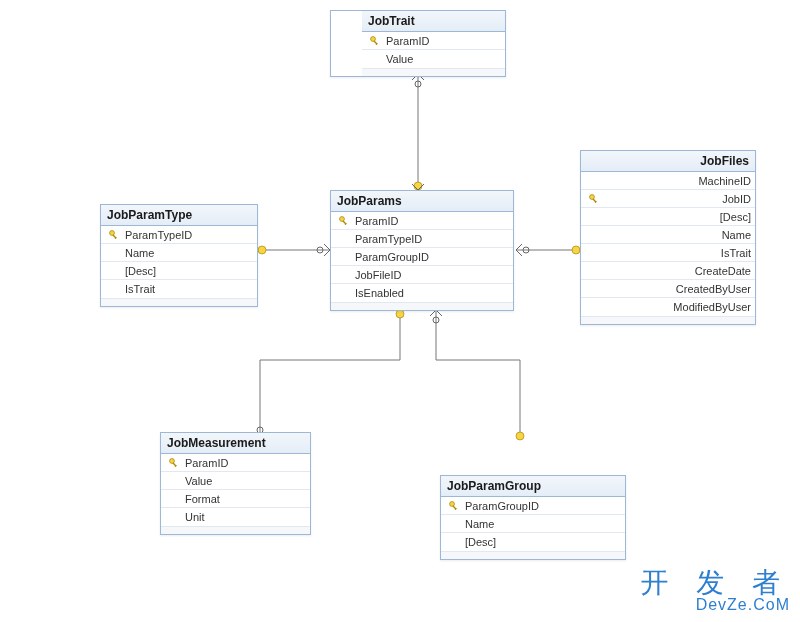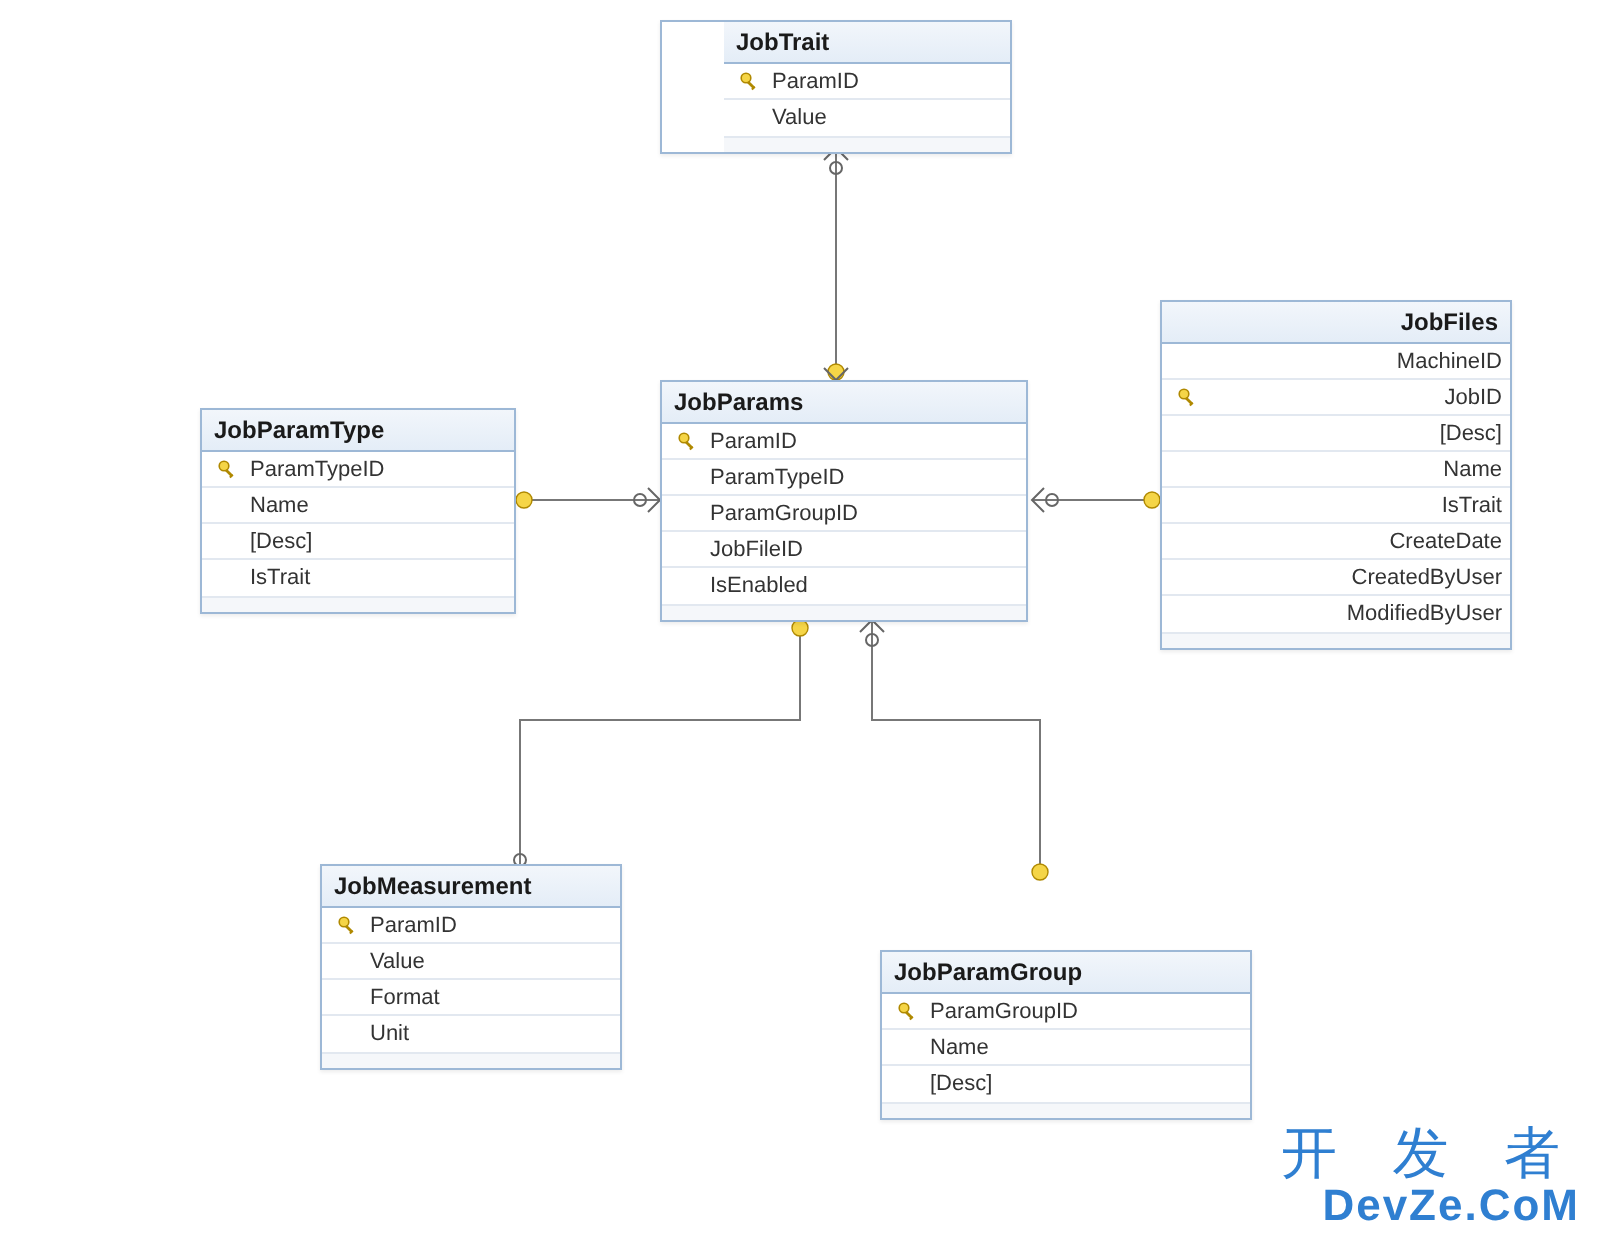--- a/index.html
+++ b/index.html
@@ -70,21 +70,21 @@
     position: absolute;
     right: 10px;
     bottom: 8px;
     text-align: right;
     font-family: "Microsoft YaHei", sans-serif;
     color: #2f7fd1;
     line-height: 1.05;
     pointer-events: none;
   }
   .watermark .cn { font-size: 28px; letter-spacing: 10px; font-weight: 300; }
-  .watermark .en { font-size: 22px; letter-spacing: 1px; font-weight: 700; }
+  .watermark .en { font-size: 16px; letter-spacing: 1px; font-weight: 400; }
 
   
   svg.connectors {
     position: absolute;
     left: 0; top: 0;
     width: 800px; height: 622px;
     pointer-events: none;
   }
   .conn-line { stroke: #777; stroke-width: 1; fill: none; }
   .crow path { stroke: #666; stroke-width: 1; fill: none; }

